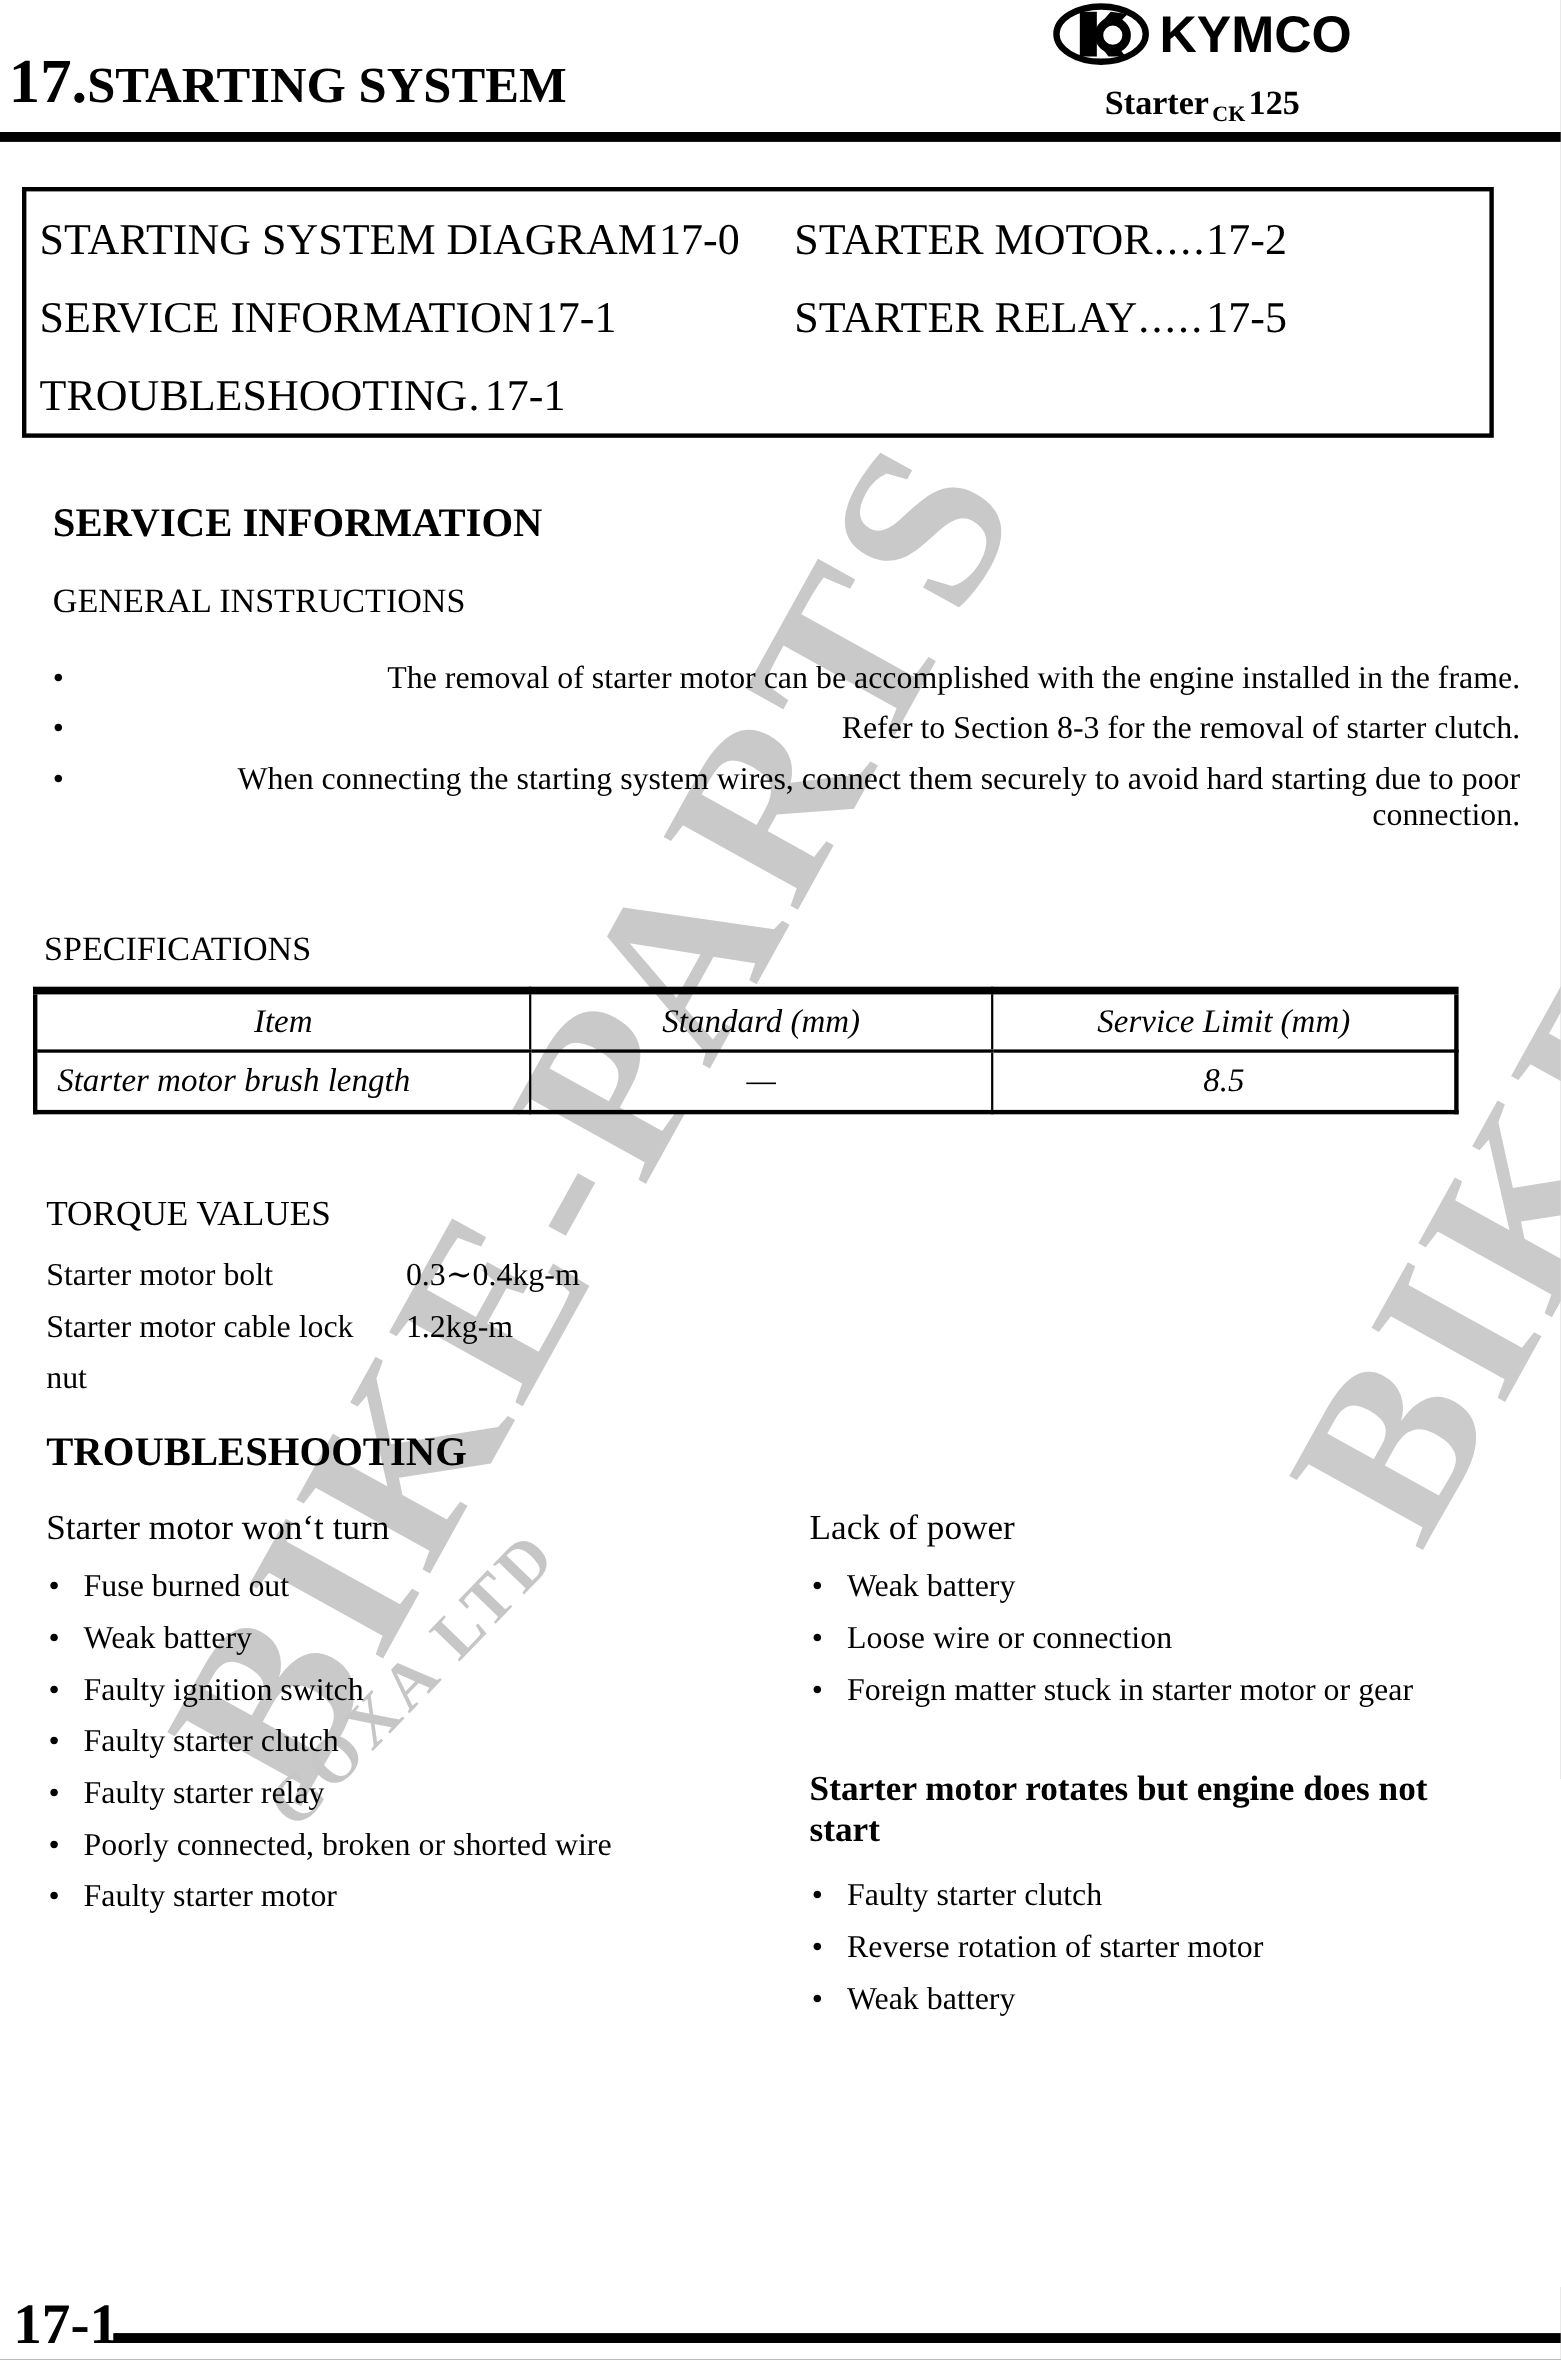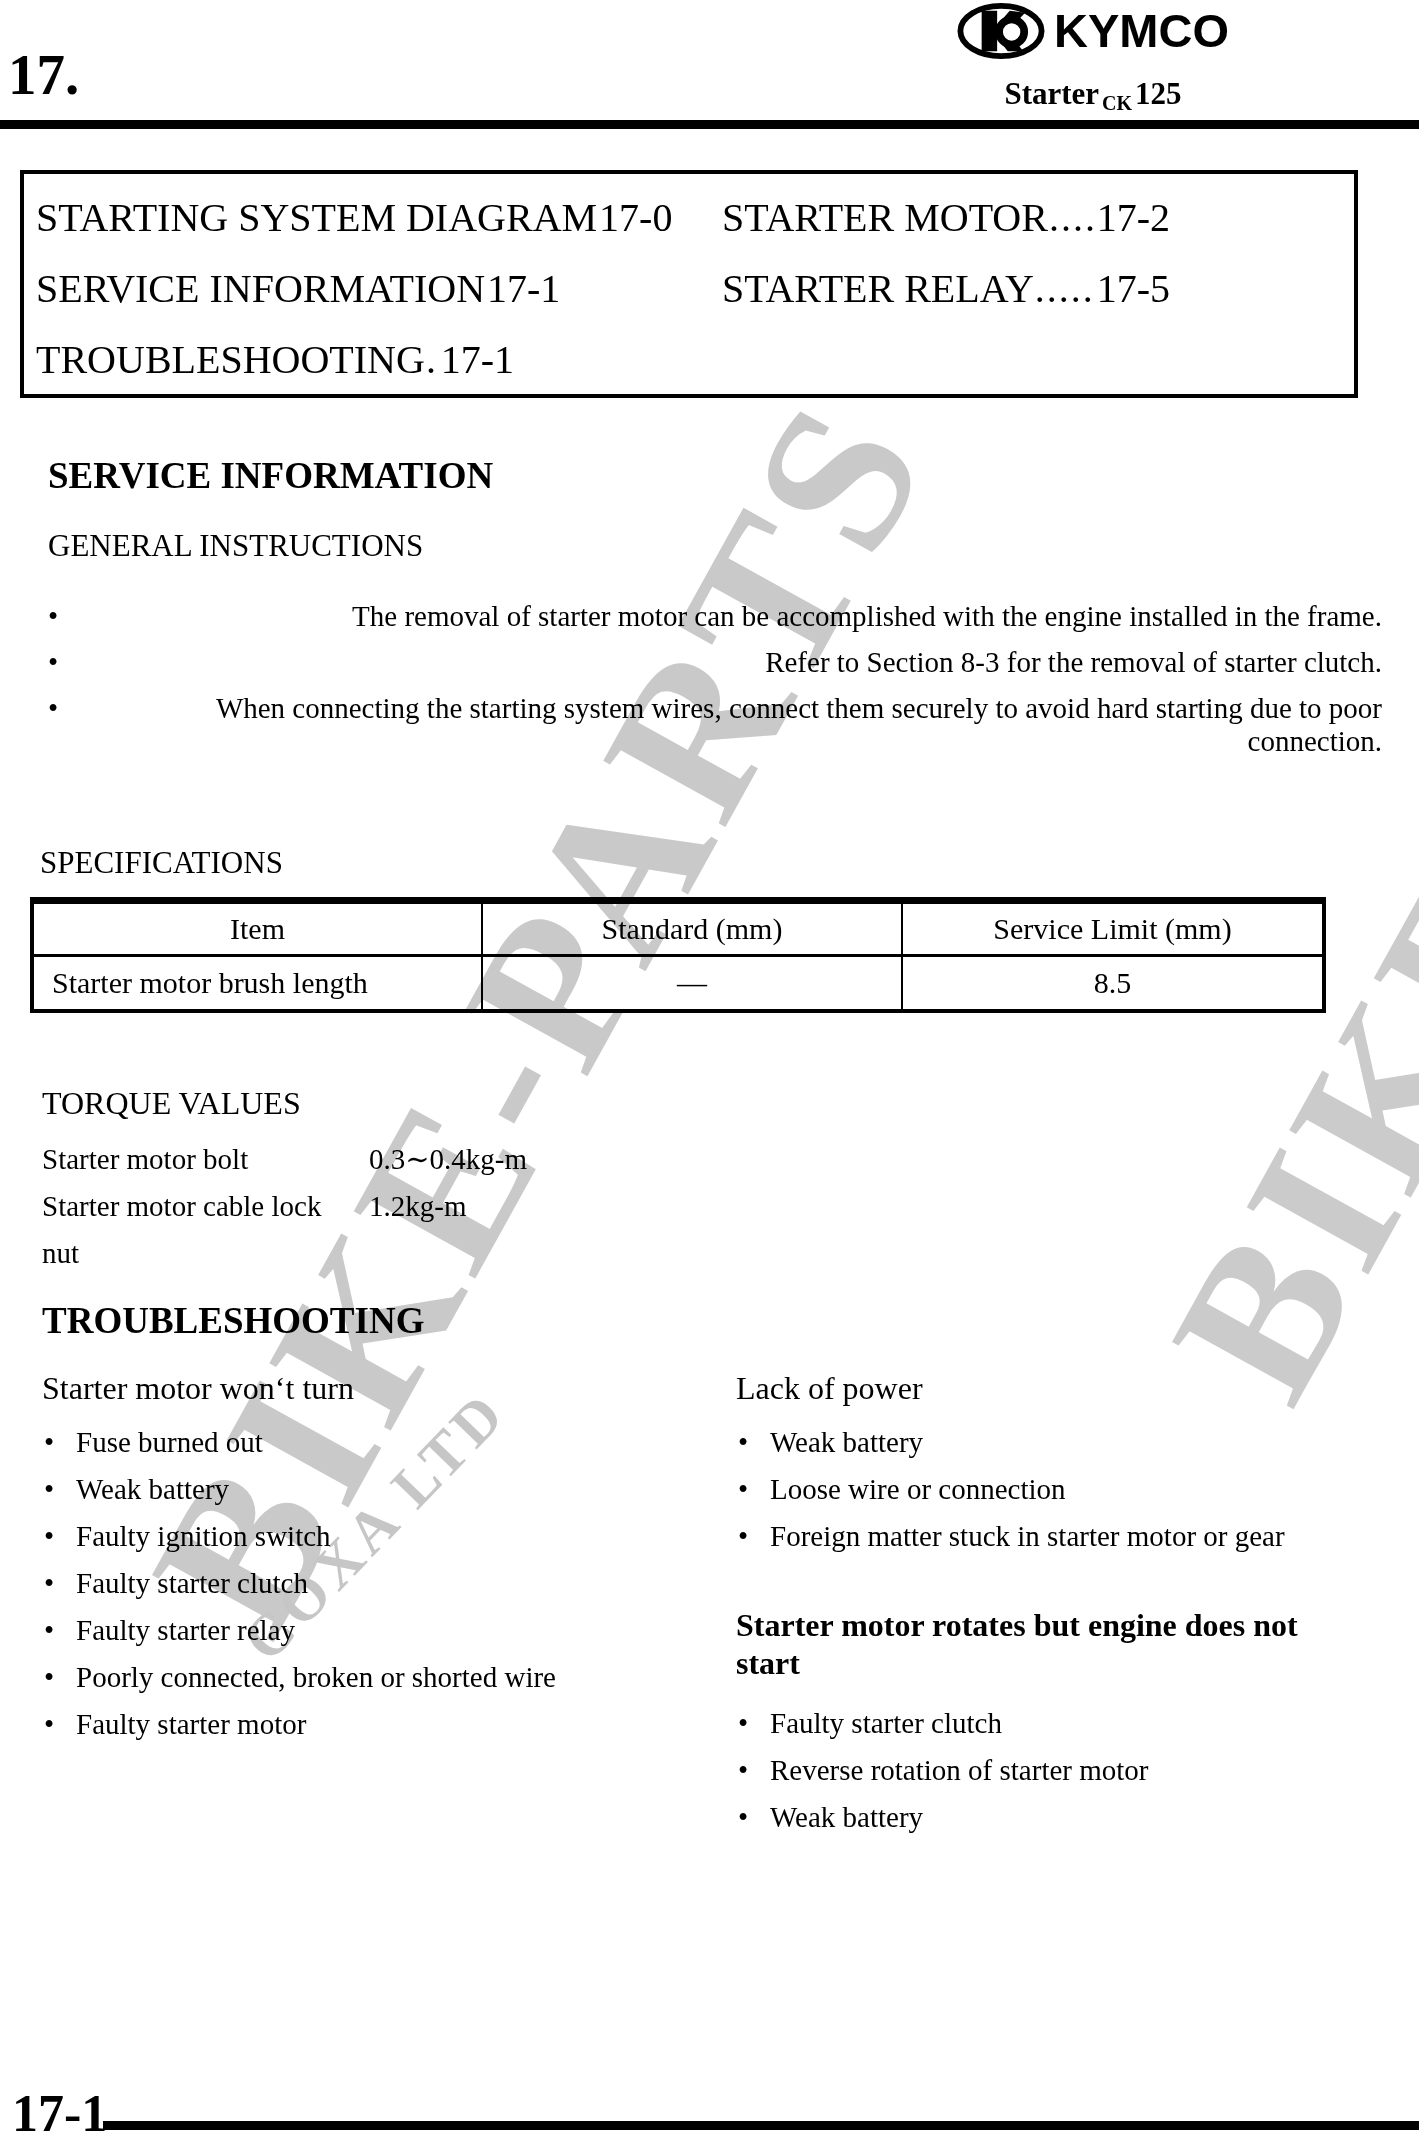--- a/index.html
+++ b/index.html
@@ -46,21 +46,21 @@
   ul.bl { list-style:none; margin:0; padding:0; }
   ul.bl li { position:relative; padding-left:34px; }
   ul.bl li::before { content:"\2022"; position:absolute; left:2px; }
   .gen-bullets { left:46px; top:600px; width:1336px; font-size:29px; }
   .gen-bullets li { line-height:33px; margin-bottom:13px;text-align:right; }
   .ts-list { font-size:29px; }
   .ts-list li { line-height:47px; }
   
   .spec-table { left:30px; top:897px; border-collapse:collapse; table-layout:fixed; font-size:30px; }
   .spec-table td { border:2px solid #000; padding:0; }
-  .spec-table { border:4px solid #000; border-top:7px solid #000; }
+  .spec-table { border:4px solid #000; border-top:7px solid #000;font-style:italic; }
   .spec-table tr.hdr td { height:50px; text-align:center; border-bottom:3px solid #000; }
   .spec-table tr.dat td { height:52px; text-align:center; }
   .spec-table tr.dat td:first-child { text-align:left; padding-left:18px; }
   
   .torque-rows { left:42px; top:1136px; font-size:29px; }
   .torque-row { display:flex; line-height:47px;gap:31px; }
   .torque-label { width:296px; flex:none; }
   
   .footer-num { left:12px; top:2088px; font-size:52px; font-weight:bold; line-height:1; }
   .footer-rule { left:103px; top:2121px; width:1316px; height:9px; background:#000; }
@@ -78,20 +78,21 @@
     <svg viewBox="0 0 92 60" width="90" height="58" aria-hidden="true">
       <ellipse cx="46" cy="30" rx="42" ry="26" fill="none" stroke="#000" stroke-width="6"></ellipse>
       <path d="M26 9 L42 9 L42 24 L55 9 L71 11 L53 30 L69 51 L53 51 L42 37 L42 51 L26 51 Z" fill="#000"></path>
       <circle cx="57" cy="31" r="13" fill="#fff" stroke="#000" stroke-width="8"></circle>
     </svg>
     <span class="brand-name">KYMCO</span>
   </div>
 
   <div class="z title-row">
     <span class="chapter-no">17.</span>
+    <span class="page-title">STARTING SYSTEM</span>
   </div>
 
   <div class="z model-line">
     <span>Starter</span><span class="model-sub">CK</span><span>125</span>
   </div>
 
   <div class="z header-rule"></div>
 
   <div class="z toc-box">
     <div class="toc-entry toc-left toc-r0">

